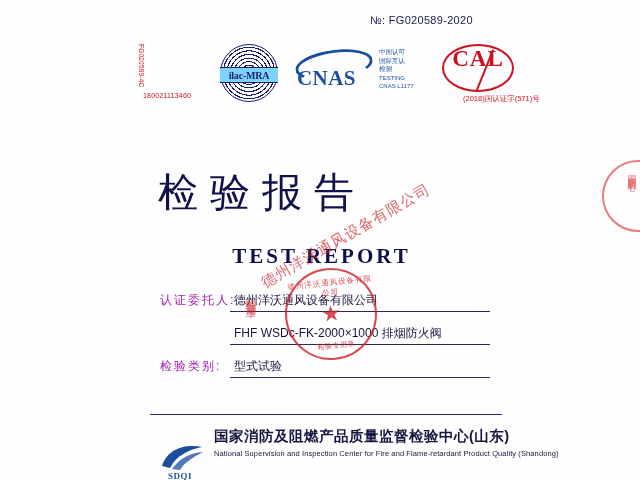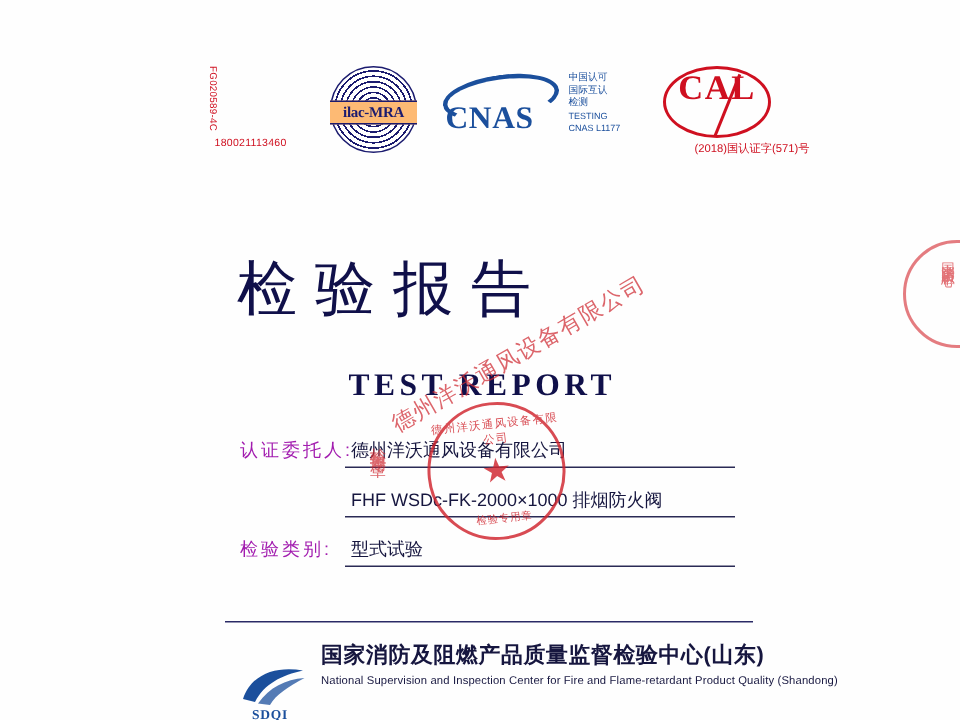--- a/index.html
+++ b/index.html
@@ -109,21 +109,21 @@
     box-sizing: border-box;
     background:
       repeating-radial-gradient(circle at 50% 50%, #1b1b6f 0px, #1b1b6f 1.1px, #ffffff 1.1px, #ffffff 3.6px);
   }
   .ilac-band {
     position: absolute;
     left: 0;
     top: 23px;
     width: 58px;
     height: 14px;
-    background: #fdba74;
+    background: #7dd3fc;
     border-top: 1px solid #1b1b6f;
     border-bottom: 1px solid #1b1b6f;
     display: flex;
     align-items: center;
     justify-content: center;
     text-align: right;
   }
   .ilac-band span {
     font-family: "Liberation Serif", serif;
     font-weight: bold;
@@ -421,20 +421,24 @@
     color: #16163f;
     letter-spacing: .1px;
     white-space: nowrap;
   }
 </style>
 </head>
 <body>
 
 <div class="page">
 
+  <div class="report-no">
+    <span class="no-label">№:</span>
+    <span class="no-value">FG020589-2020</span>
+  </div>
 
   <div class="logo-strip">
 
     <div class="logo logo-cma">
       <div class="cma-side">FG020589-4C</div>
       <div class="cma-number">180021113460</div>
     </div>
 
     <div class="logo logo-ilac">
       <div class="ilac-circle"></div>

